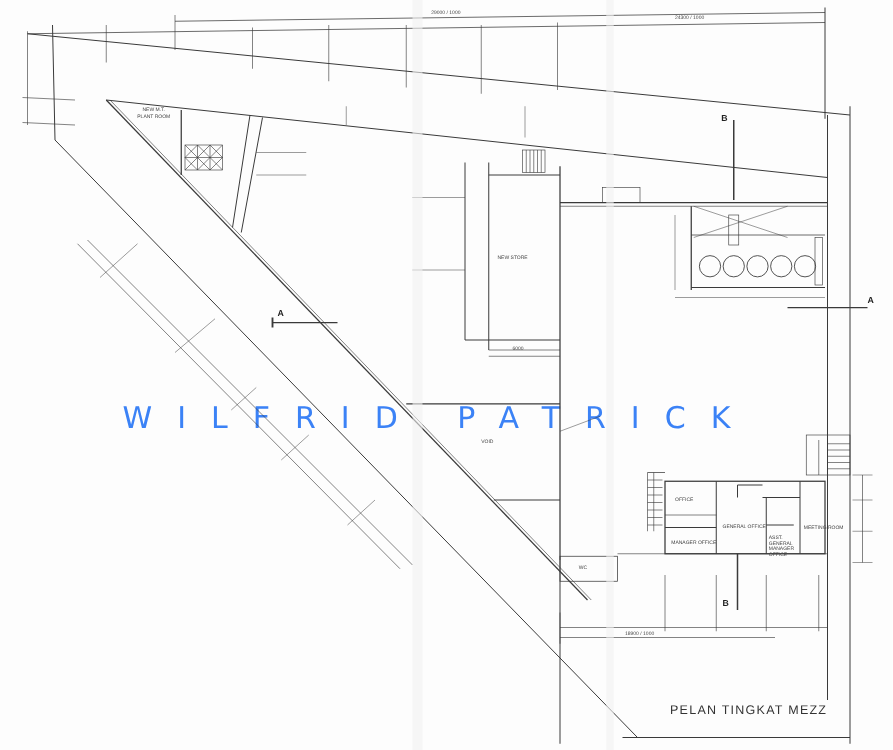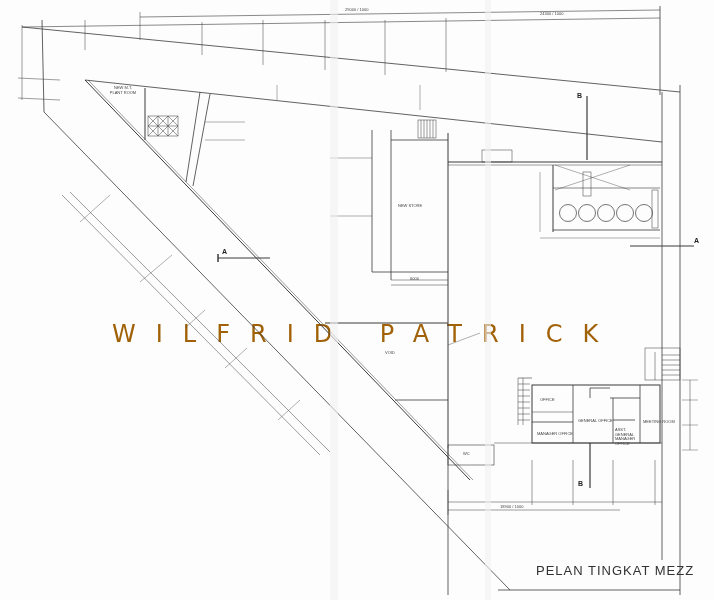--- a/index.html
+++ b/index.html
@@ -1,20 +1,20 @@
 <!DOCTYPE html>
 <html><head>
 <meta charset="utf-8">
 <style>
   html,body{margin:0;padding:0;background:#ffffff;}
   body{width:714px;height:600px;overflow:hidden;position:relative;font-family:"Liberation Sans",sans-serif;}
   #sheet{position:absolute;left:0;top:0;width:714px;height:600px;background:#fdfdfd;}
   svg{position:absolute;left:0;top:0;}
-  .watermark{position:absolute;left:112px;top:320px;width:500px;font-family:"DejaVu Sans",sans-serif;font-size:24px;letter-spacing:20px;color:#a16207;white-space:nowrap;text-align:center;}
-  .title{position:absolute;left:536px;top:563px;font-family:"Liberation Sans",sans-serif;font-size:13px;letter-spacing:1px;color:#333;}
+  .watermark{position:absolute;left:98px;top:320px;width:500px;font-family:"DejaVu Sans",sans-serif;font-size:24px;letter-spacing:20px;color:#3b82f6;white-space:nowrap;text-align:center;}
+  .title{position:absolute;left:536px;top:563px;font-family:"Liberation Sans",sans-serif;font-size:10px;letter-spacing:1px;color:#333;}
   .lbl{position:absolute;font-family:"Liberation Sans",sans-serif;font-size:4px;color:#444;white-space:nowrap;line-height:4.5px;}
   .section{position:absolute;font-family:"Liberation Sans",sans-serif;font-size:7px;color:#222;font-weight:bold;}
 </style>
 </head>
 <body>
 
 <div id="sheet">
 
   <div class="watermark">WILFRID PATRICK</div>
 

